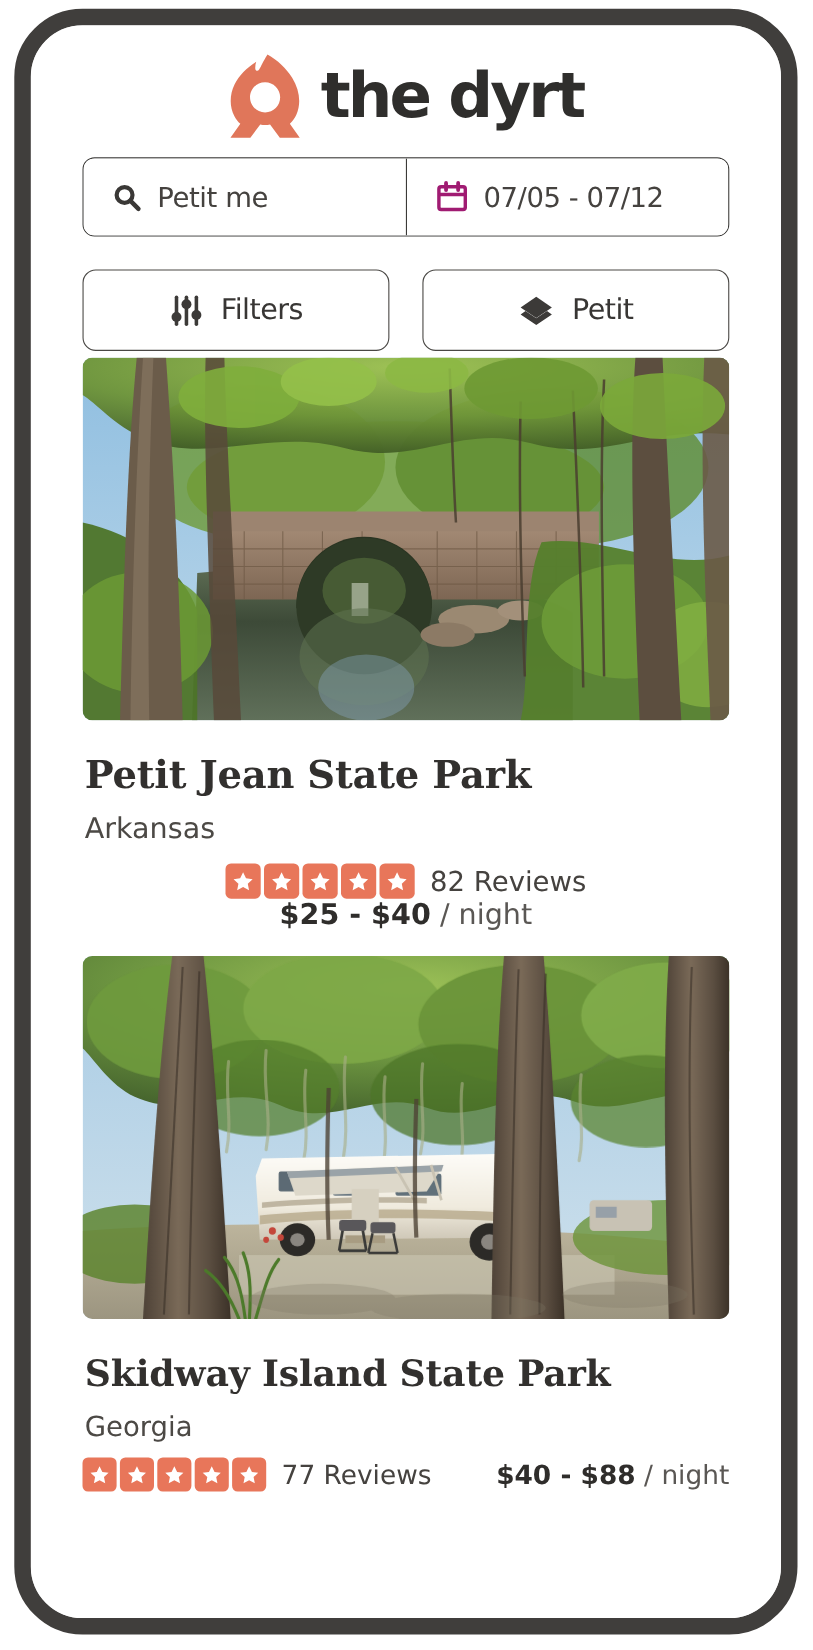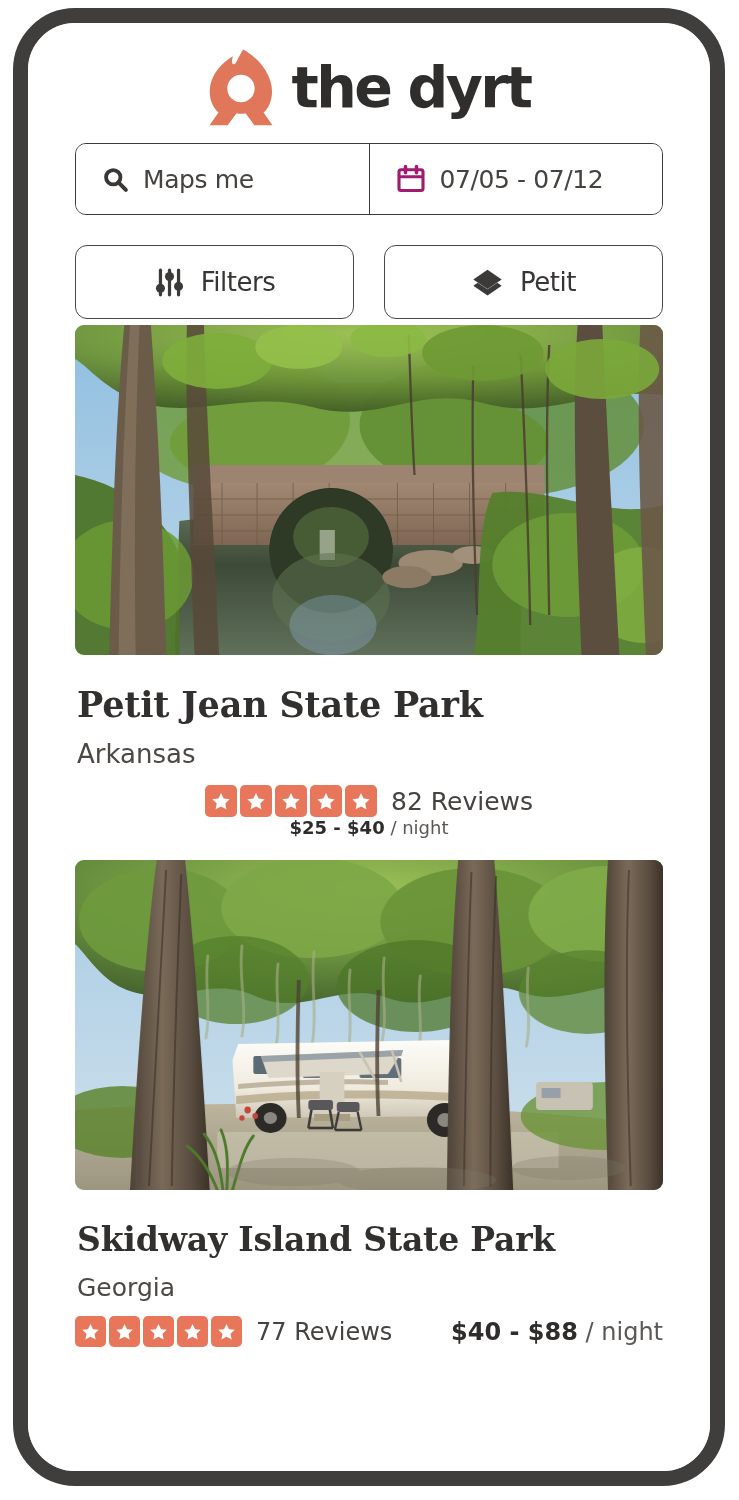--- a/index.html
+++ b/index.html
@@ -159,21 +159,21 @@
   .price-range { font-weight: bold; }
   .price-unit { color: #5A5754; font-weight: normal; }
 
   
   #listing-0 .listing-photo { height: 330px; }
   #listing-0 .listing-title { font-size: 35px; margin: 29px 0 0 2px; }
   #listing-0 .listing-region { font-size: 26px; margin: 14px 0 0 2px; }
   #listing-0 .meta-row { margin-top: 16px; flex-direction: column; }
   #listing-0 .star-box { width: 32px; height: 32px; }
   #listing-0 .review-count { font-size: 25px; }
-  #listing-0 .price-group { font-size: 18px; }
+  #listing-0 .price-group { font-size: 26px; }
 
   
   #listing-1 .listing-photo { height: 330px; margin-top: 22px; }
   #listing-1 .listing-title { font-size: 33px; margin: 30px 0 0 2px; }
   #listing-1 .listing-region { font-size: 25px; margin: 14px 0 0 2px; }
   #listing-1 .meta-row { margin-top: 14px; }
   #listing-1 .star-box { width: 31px; height: 31px; }
   #listing-1 .review-count { font-size: 24px; text-align: center; }
   #listing-1 .price-group { font-size: 24px; }
 </style>
@@ -206,21 +206,21 @@
     </div>
 
     <div class="controls">
 
       <div id="search-row">
         <div id="search-location-cell" class="search-cell">
           <svg width="27" height="27" viewBox="0 0 24 24" aria-hidden="true">
             <circle cx="10" cy="10" r="6.4" fill="none" stroke="#3A3836" stroke-width="3.4"></circle>
             <line x1="14.6" y1="14.6" x2="21.2" y2="21.2" stroke="#3A3836" stroke-width="3.6" stroke-linecap="round"></line>
           </svg>
-          <span class="cell-text">Maps me</span>
+          <span class="cell-text">Petit me</span>
         </div>
         <div id="search-date-cell" class="search-cell">
           <svg width="30" height="30" viewBox="0 0 24 24" aria-hidden="true">
             <rect x="2.4" y="4.6" width="19.2" height="16.6" rx="1.6" fill="none" stroke="#A01B72" stroke-width="2.5"></rect>
             <line x1="2.4" y1="10.2" x2="21.6" y2="10.2" stroke="#A01B72" stroke-width="2.5"></line>
             <line x1="7.6" y1="1.9" x2="7.6" y2="7.0" stroke="#A01B72" stroke-width="2.8" stroke-linecap="round"></line>
             <line x1="16.4" y1="1.9" x2="16.4" y2="7.0" stroke="#A01B72" stroke-width="2.8" stroke-linecap="round"></line>
           </svg>
           <span class="cell-text">07/05 - 07/12</span>
         </div>

